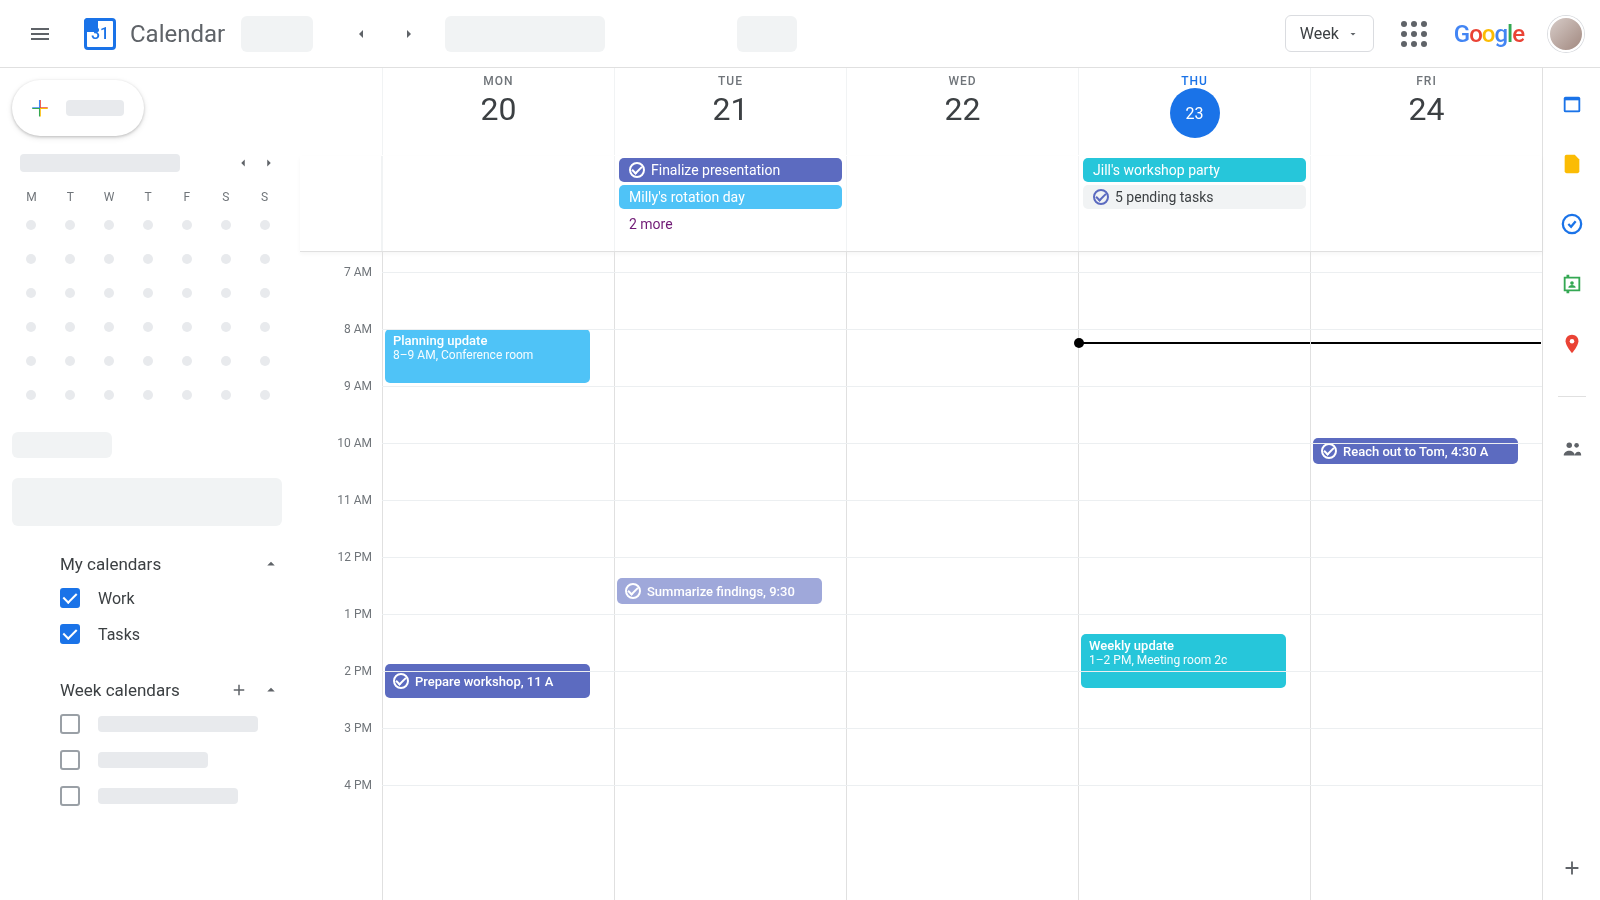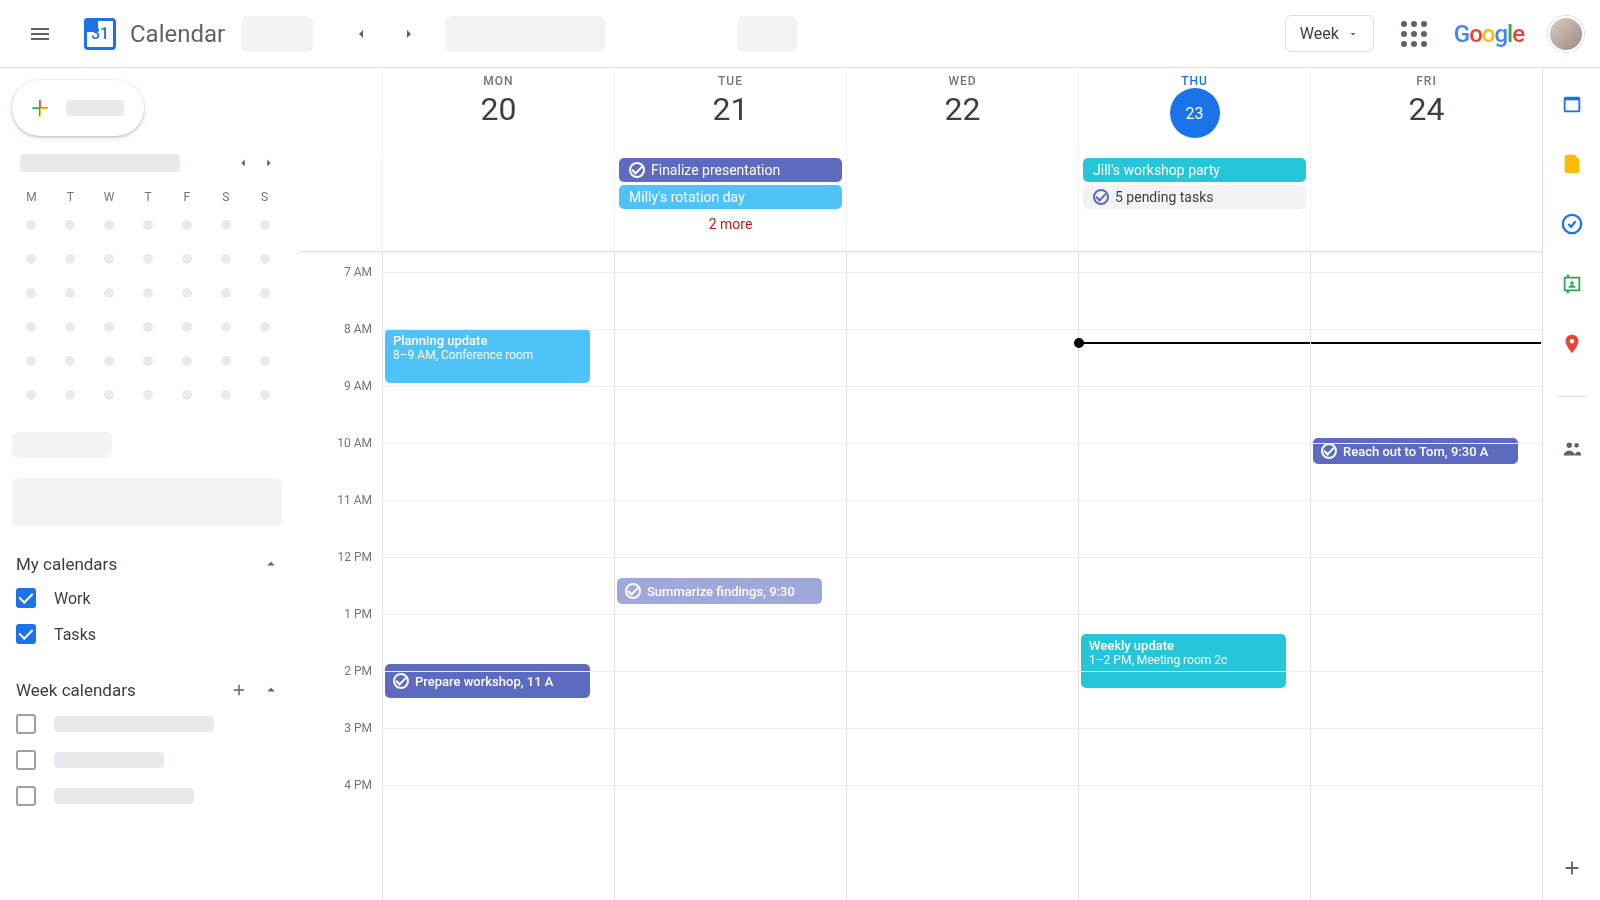--- a/index.html
+++ b/index.html
@@ -49,21 +49,21 @@
   
   .mini-cal { margin-top:6px; }
   .mini-cal .dow { display:grid; grid-template-columns:repeat(7,1fr); text-align:center; font-size:12px; color:#70757a; padding:4px 0;}
   .mini-cal .grid { display:grid; grid-template-columns:repeat(7,1fr); grid-template-rows:repeat(6,34px);}
   .mini-cal .cell { display:flex; align-items:center; justify-content:center;}
   .mini-cal .dot { width:10px; height:10px; border-radius:50%; background:#e8eaed;}
   
   .side-ph { height:26px; background:#f1f3f4; border-radius:6px; margin-top:12px;}
   .side-ph.w1{width:100px}.side-ph.w2{width:270px;height:48px}
   
-  .cal-section { margin-top:14px;}
+  .cal-section { margin-top:14px;margin-left:44px;}
   .cal-head { display:flex; align-items:center; justify-content:space-between; font-size:17px; color:#3c4043; padding:6px 4px; cursor:pointer;}
   .cal-head .right { display:flex; align-items:center; gap:14px;}
   .cal-head svg{width:18px;height:18px;fill:#5f6368;cursor:pointer;}
   .cal-item { display:flex; align-items:center; gap:18px; padding:8px 4px; font-size:16px; cursor:pointer;}
   .chk { width:20px; height:20px; border:2px solid #9aa0a6; border-radius:3px; display:flex; align-items:center; justify-content:center;}
   .chk.checked { background:#1a73e8; border-color:#1a73e8;}
   .chk.checked::after{content:"";width:6px;height:11px;border:solid #fff;border-width:0 2px 2px 0;transform:rotate(45deg);margin-top:-3px;}
   .cal-item .ph{height:16px;background:#e8eaed;border-radius:4px;}
   
   
@@ -77,21 +77,21 @@
   .day-head .num{font-size:32px; color:#3c4043; margin-top:2px; font-weight:400;}
   .day-head.today .num-wrap{ display:inline-flex; width:50px; height:50px; border-radius:50%; background:#1a73e8; color:#fff; align-items:center; justify-content:center;}
   .day-head.today .dow{color:#1a73e8;}
   
   .allday { display:flex; min-height:96px; border-bottom:1px solid #e0e0e0; box-shadow:0 2px 4px rgba(0,0,0,0.04);}
   .allday .gutter{border-right:1px solid #f1f3f4;}
   .allday-col { flex:1; border-left:1px solid #f1f3f4; padding:2px 4px; display:flex; flex-direction:column; gap:3px;}
   .chip { padding:4px 10px; border-radius:5px; font-size:14px; color:#fff; display:flex; align-items:center; gap:6px; cursor:pointer; white-space:nowrap; overflow:hidden;}
   .chip.indigo{background:#5c6bc0;}
   .chip.sky{background:#4fc3f7;}
-  .chip.more{background:transparent;color:#b91c1c;justify-content:center;}
+  .chip.more{background:transparent;color:#701a75;}
   .chip.pending{background:#f1f3f4;color:#3c4043;}
   .task-ico{width:16px;height:16px;border:2px solid currentColor;border-radius:50%;display:inline-flex;align-items:center;justify-content:center;flex-shrink:0;}
   .task-ico::after{content:"";width:4px;height:8px;border:solid currentColor;border-width:0 2px 2px 0;transform:rotate(45deg);margin-top:-2px;}
   .chip.pending .task-ico{border-color:#5c6bc0;color:#5c6bc0;}
   
   .time-grid { flex:1; display:flex; overflow:hidden; position:relative;}
   .time-gutter { width:82px; flex-shrink:0; position:relative;}
   .time-label{position:absolute; right:10px; font-size:12px; color:#70757a; transform:translateY(-50%);}
   .grid-cols{flex:1; display:flex; position:relative;}
   .col{flex:1; border-left:1px solid #e0e0e0; position:relative;}
@@ -461,21 +461,21 @@
           <div class="col" id="col-thu">
             <div class="now-line" id="now-line" style="top: 90px; right: -100%;"></div>
           <div class="event cyan" style="top: 382px; height: 54px;">
                 <div class="t1">Weekly update</div>
                 <div class="t2">1–2 PM, Meeting room 2c</div>
               </div>
             </div>
           <div class="col" id="col-fri">
               <div class="event indigo task" style="top: 186px; height: 26px;">
                 <span class="task-ico"></span>
-                <div class="t1">Reach out to Tom, 9:30 A</div>
+                <div class="t1">Reach out to Tom, 4:30 A</div>
               </div>
             </div>
         <div class="hr-line" style="top: 20px;"></div>
             <div class="hr-line" style="top: 77px;"></div>
             <div class="hr-line" style="top: 134px;"></div>
             <div class="hr-line" style="top: 191px;"></div>
             <div class="hr-line" style="top: 248px;"></div>
             <div class="hr-line" style="top: 305px;"></div>
             <div class="hr-line" style="top: 362px;"></div>
             <div class="hr-line" style="top: 419px;"></div>

